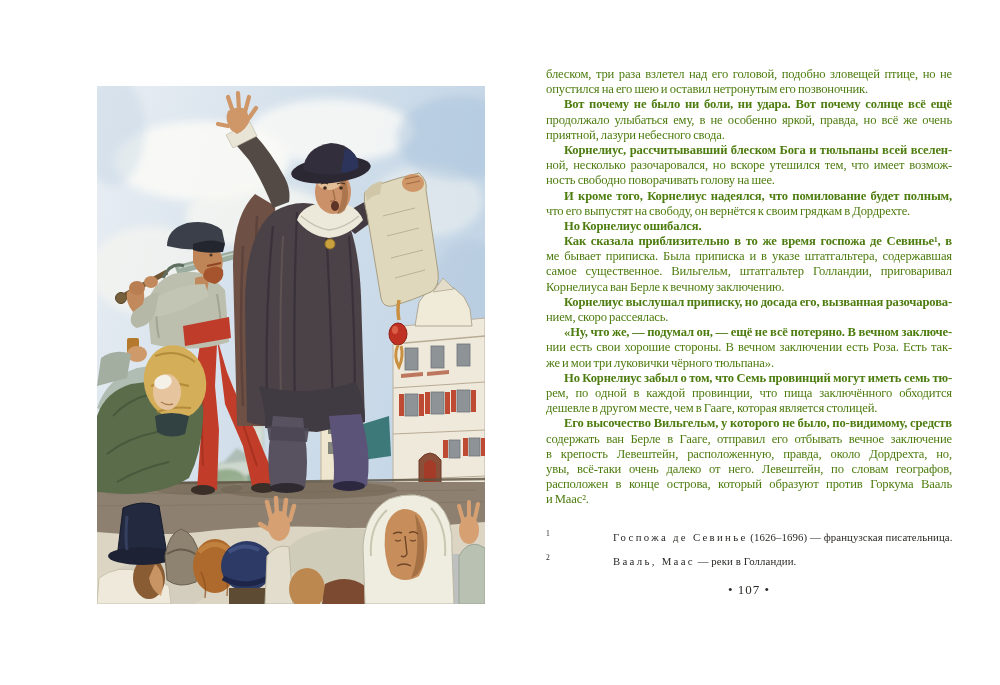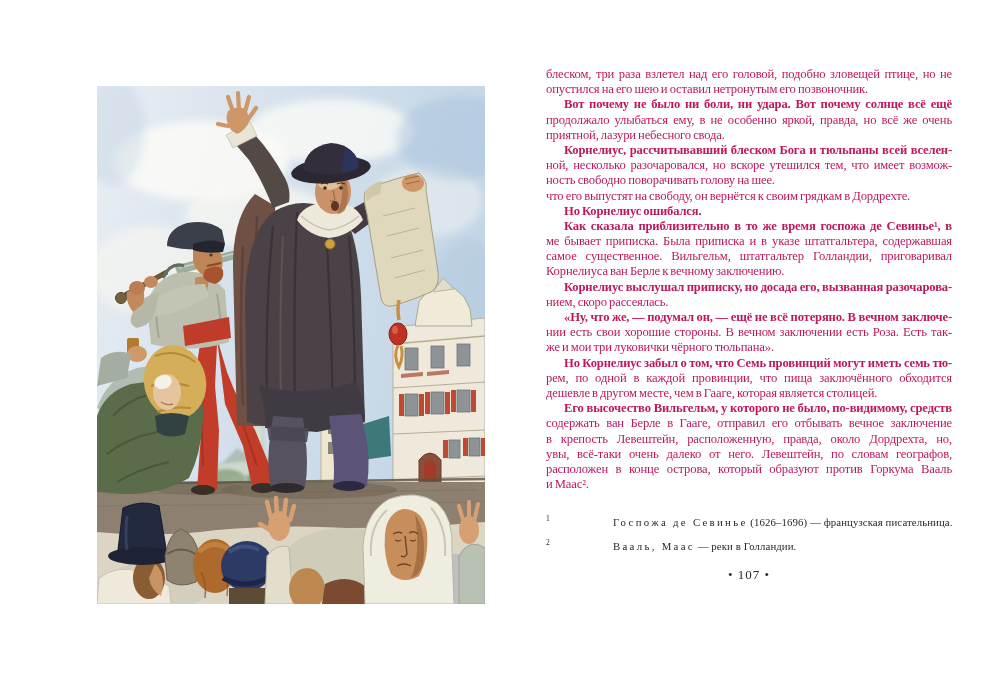--- a/index.html
+++ b/index.html
@@ -6,21 +6,21 @@
   body{width:1000px;height:685px;position:relative;overflow:hidden;
        font-family:"Liberation Serif","DejaVu Serif",serif;color:#262423;}
 
   .illustration{position:absolute;left:57px;top:70px;width:388px;height:518px;}
   .illustration svg{display:block;width:388px;height:518px;}
 
   .text-page{position:absolute;left:546px;top:67px;width:406px;}
 
   .para{margin:0;padding:0;}
   .line{font-size:12.6px;line-height:15.2px;height:15.2px;overflow:hidden;
-        letter-spacing:-0.15px;word-spacing:-0.8px;color:#be185d;}
+        letter-spacing:-0.15px;word-spacing:-0.8px;color:#4d7c0f;}
   .line.just{text-align:justify;text-align-last:justify;}
   .line.last{text-align:left;}
   .line.ind{text-indent:18px;font-weight:bold;}
 
   .footnotes{margin-top:17px;}
   .footnote{font-size:10.8px;line-height:19.5px;color:#2b2926;white-space:nowrap;overflow:hidden;}
   .fn-marker{display:inline-block;width:23px;font-size:7.6px;vertical-align:5px;}
   .fn-term{letter-spacing:2.3px;margin-left:44px;}
   .fn-rest{letter-spacing:0.1px;}
 
@@ -314,20 +314,21 @@
         <div class="line just ind">Вот почему не было ни боли, ни удара. Вот почему солнце всё ещё</div>
         <div class="line just">продолжало улыбаться ему, в не особенно яркой, правда, но всё же очень</div>
         <div class="line last">приятной, лазури небесного свода.</div>
       </div>
       <div class="para">
         <div class="line just ind">Корнелиус, рассчитывавший блеском Бога и тюльпаны всей вселен-</div>
         <div class="line just">ной, несколько разочаровался, но вскоре утешился тем, что имеет возмож-</div>
         <div class="line last">ность свободно поворачивать голову на шее.</div>
       </div>
       <div class="para">
+        <div class="line just ind">И кроме того, Корнелиус надеялся, что помилование будет полным,</div>
         <div class="line last">что его выпустят на свободу, он вернётся к своим грядкам в Дордрехте.</div>
       </div>
       <div class="para">
         <div class="line last ind">Но Корнелиус ошибался.</div>
       </div>
       <div class="para">
         <div class="line just ind">Как сказала приблизительно в то же время госпожа де Севинье¹, в пись-</div>
         <div class="line just">ме бывает приписка. Была приписка и в указе штатгальтера, содержавшая</div>
         <div class="line just">самое существенное. Вильгельм, штатгальтер Голландии, приговаривал</div>
         <div class="line last">Корнелиуса ван Берле к вечному заключению.</div>

